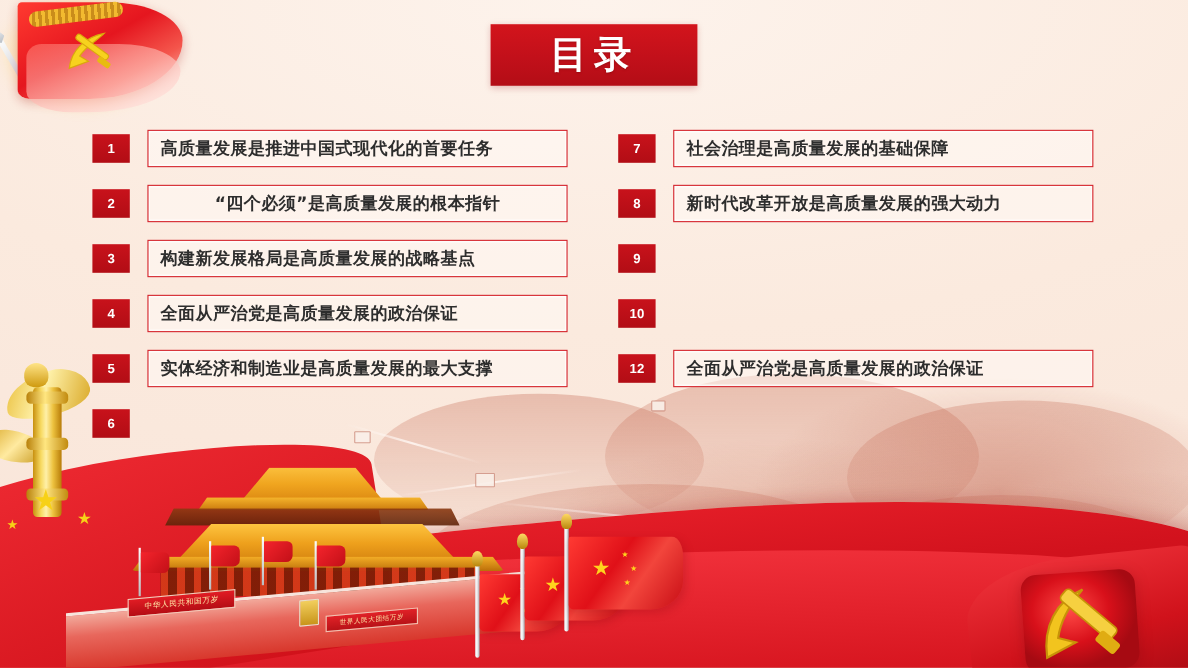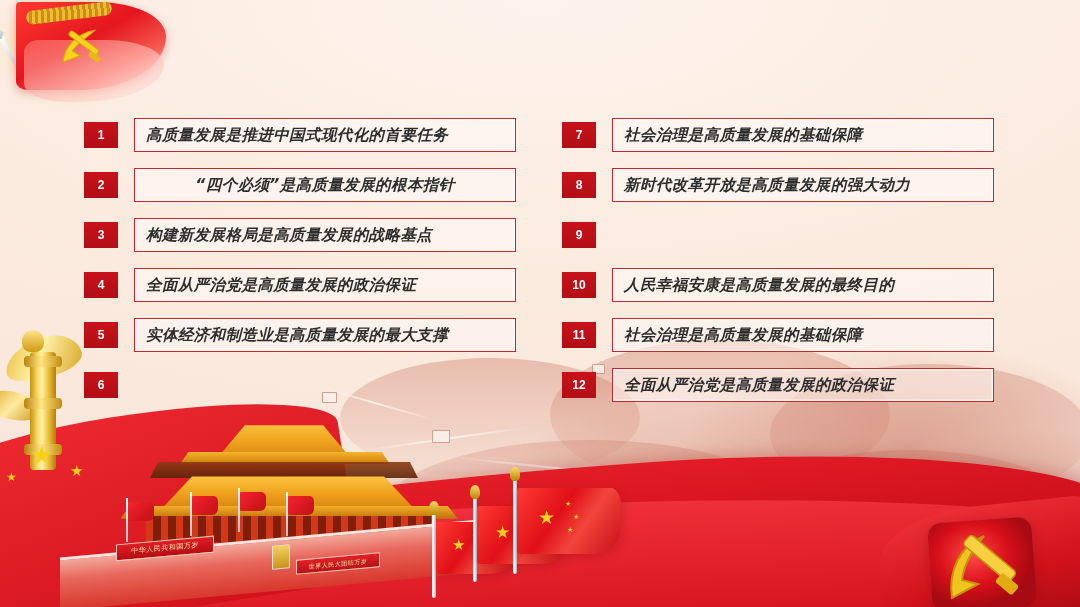--- a/index.html
+++ b/index.html
@@ -256,21 +256,20 @@
     border:1.3px solid #d4222a;
     background:rgba(255,250,246,.55);
     display:flex;align-items:center;
     box-shadow:inset 0 0 0 1.4px rgba(255,255,255,.75);
   }
   .row-box span{
     color:#2d2d2d;font-size:15.5px;font-weight:600;
     padding-left:11px;letter-spacing:.4px;
     white-space:nowrap;
     font-family:"DejaVu Sans","Liberation Sans",sans-serif;
-    font-style:italic;
   }
   .row-center span{padding-left:0;width:100%;text-align:center;}
 </style>
 </head>
 <body>
 
 <div id="stage">
 
   <div class="deco wall-wash">
     <div class="ridge" style="left:40px;top:28px;width:300px;height:120px;"></div>
@@ -383,20 +382,23 @@
   <div class="deco pe-ribbon"></div>
   <div class="deco pe-disc"></div>
   <div class="deco pe-glyph">
     <svg viewBox="0 0 94 86" width="94" height="86" aria-hidden="true">
       <path d="M14 76 C10 48 22 24 46 14 C36 26 26 42 24 58 L40 62 L14 76 Z" fill="#f2c41e" stroke="#c79208" stroke-width="2"></path>
       <rect x="22" y="30" width="60" height="13" rx="4" transform="rotate(40 52 36)" fill="#f6d040" stroke="#c79208" stroke-width="1.6"></rect>
       <rect x="58" y="56" width="22" height="12" rx="3" transform="rotate(40 69 62)" fill="#e0ac12"></rect>
     </svg>
   </div>
 
+  <div class="title-banner">
+    <span>目录</span>
+  </div>
 
   <div class="toc">
     <div class="col col-left">
         <div class="toc-row">
           <div class="num-badge">1</div>
           <div class="row-box">
             <span>高质量发展是推进中国式现代化的首要任务</span>
           </div>
         </div>
         <div class="toc-row">
@@ -438,29 +440,20 @@
           <div class="num-badge">8</div>
           <div class="row-box">
             <span>新时代改革开放是高质量发展的强大动力</span>
           </div>
         </div>
         <div class="toc-row">
           <div class="num-badge">9</div>
         </div>
         <div class="toc-row">
           <div class="num-badge">10</div>
-          <div class="row-box">
-            <span>人民幸福安康是高质量发展的最终目的</span>
-          </div>
-        </div>
-        <div class="toc-row">
-          <div class="num-badge">11</div>
-          <div class="row-box">
-            <span>社会治理是高质量发展的基础保障</span>
-          </div>
         </div>
         <div class="toc-row">
           <div class="num-badge">12</div>
           <div class="row-box">
             <span>全面从严治党是高质量发展的政治保证</span>
           </div>
         </div>
       </div>
   </div>
 

